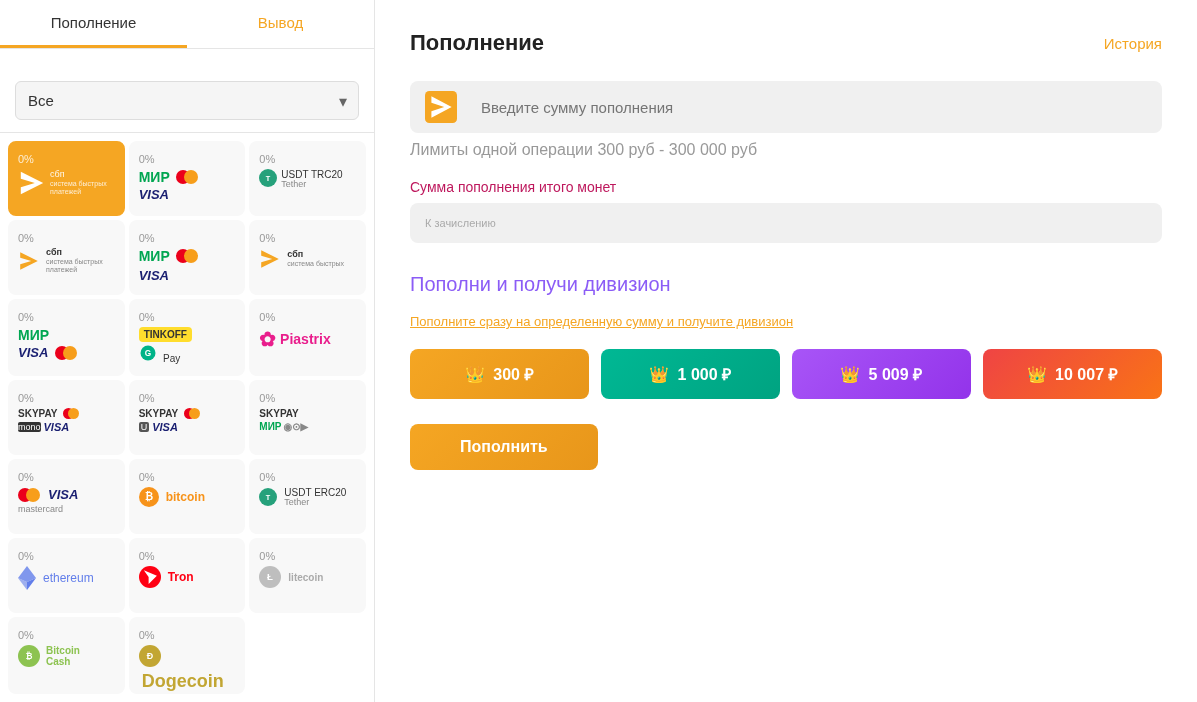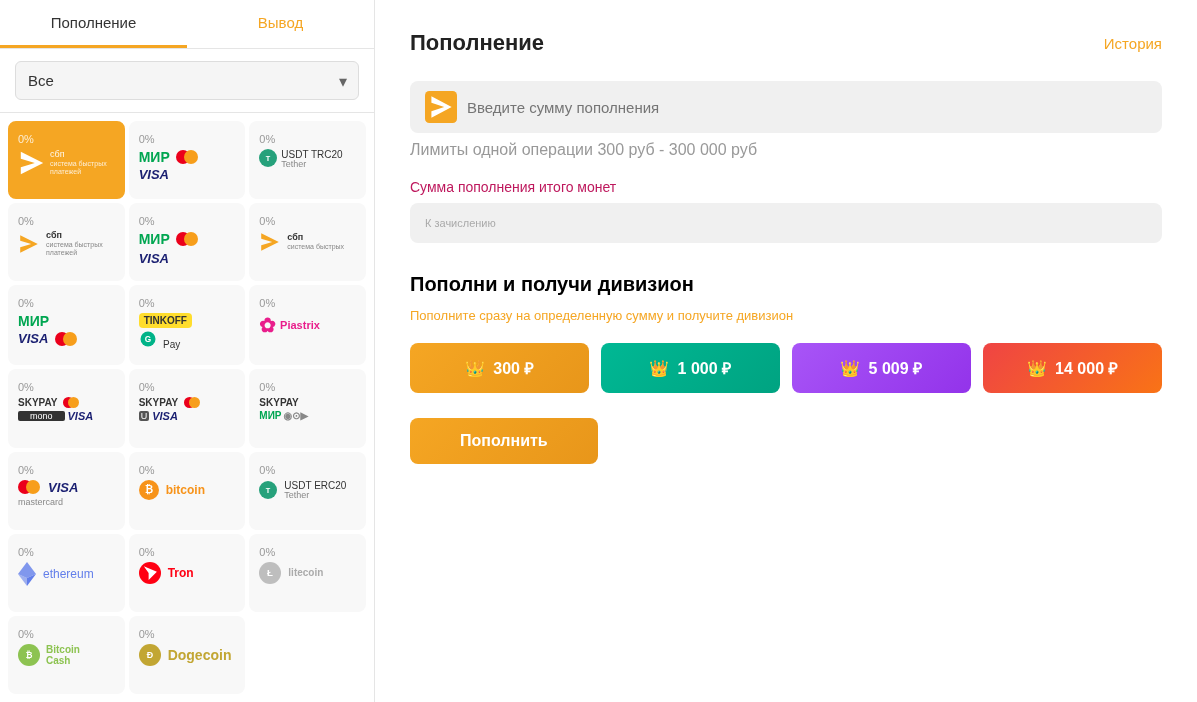--- a/index.html
+++ b/index.html
@@ -44,20 +44,21 @@
       color: #f5a623;
     }
 
     .filter-row {
       padding: 12px 15px;
       border-bottom: 1px solid #e5e5e5;
     }
 
     .filter-select-wrapper {
       position: relative;
+      margin-top: 20px;
     }
 
     .filter-select-wrapper::after {
       content: '▾';
       position: absolute;
       right: 12px;
       top: 50%;
       transform: translateY(-50%);
       color: #666;
       pointer-events: none;
@@ -186,20 +187,21 @@
       flex-shrink: 0;
     }
 
     .amount-input {
       flex: 1;
       border: none;
       background: transparent;
       font-size: 15px;
       color: #a16207;
       outline: none;
+      margin-left: 14px;
     }
 
     .limit-text {
       font-size: 16px;
       color: #999;
       margin-bottom: 20px;
     }
 
     .sum-label {
       font-size: 14px;
@@ -211,32 +213,33 @@
       background: #f0f0f0;
       border-radius: 8px;
       padding: 14px 15px;
       font-size: 11px;
       color: #aaa;
       margin-bottom: 30px;
     }
 
     .division-title {
       font-size: 20px;
-      font-weight: 700;
-      color: #000000;
-      margin-bottom: 12px;
+      font-weight: 400;
+      color: #8b5cf6;
+      margin-bottom: 18px;
     }
 
     .division-subtitle {
       font-size: 13px;
       color: #f5a623;
       margin-bottom: 20px;
     }
 
     .division-subtitle span {
+      text-decoration: underline;
       text-align: right;
     }
 
     .division-buttons {
       display: flex;
       gap: 12px;
       margin-bottom: 25px;
     }
 
     .div-btn {
@@ -415,35 +418,35 @@
             <text x="12" y="16" text-anchor="middle" fill="white" font-size="11" font-weight="bold">G</text>
           </svg>
         <span style="font-size:10px;color:#333;margin-left:2px;">Pay</span>
       </div>
     </div>
 
     <div class="payment-item">
       <span class="percent">0%</span>
       <div class="logo-area">
         <span style="color:#e91e8c;font-size:20px;font-weight:bold;">✿</span>
-        <span style="color:#e91e8c;font-size:11px;font-weight:bold;">Piastrix</span>
+        <span style="color:#e91e8c;font-size:14px;font-weight:bold;">Piastrix</span>
       </div>
     </div>
 
     <div class="payment-item">
       <span class="percent">0%</span>
       <div class="logo-area">
         <span style="font-size:10px;font-weight:bold;color:#333;">SKYPAY</span>
         <span style="display:inline-flex;margin-left:2px;">
           <span class="mc-circle1" style="width:11px;height:11px;"></span>
             <span class="mc-circle2" style="width:11px;height:11px;"></span>
         </span>
       </div>
       <div style="margin-top:2px;display:flex;align-items:center;gap:3px;">
-        <span style="font-size:9px;background:#333;color:white;border-radius:2px;padding:0 12px;">mono</span>
+        <span style="font-size:9px;background:#333;color:white;border-radius:2px;padding:0 0;">mono</span>
         <span class="visa-logo" style="font-size:11px;">VISA</span>
       </div>
     </div>
 
     <div class="payment-item">
       <span class="percent">0%</span>
       <div class="logo-area">
         <span style="font-size:10px;font-weight:bold;color:#333;">SKYPAY</span>
         <span style="display:inline-flex;margin-left:2px;">
           <span class="mc-circle1" style="width:11px;height:11px;"></span>
@@ -549,21 +552,21 @@
       </div>
     </div>
 
     <div class="payment-item">
       <span class="percent">0%</span>
       <div class="logo-area">
         <svg width="22" height="22" viewBox="0 0 32 32">
             <circle cx="16" cy="16" r="16" fill="#c2a633"></circle>
             <text x="16" y="21" text-anchor="middle" fill="white" font-size="13" font-weight="bold">Ð</text>
           </svg>
-        <span style="font-size:14px;color:#c2a633;font-weight:bold;margin-left:3px;">Dogecoin</span>
+        <span style="font-size:18px;color:#c2a633;font-weight:bold;margin-left:3px;">Dogecoin</span>
       </div>
     </div>
 
   </div>
 </div>
 
 <div class="right-panel">
   <div class="right-header">
     <h1 class="page-title">Пополнение</h1>
     <a class="history-link">История</a>
@@ -601,18 +604,18 @@
     <button class="div-btn div-btn-1000">
       <span>👑</span>
       <span>1 000 ₽</span>
     </button>
     <button class="div-btn div-btn-5000">
       <span>👑</span>
       <span>5 009 ₽</span>
     </button>
     <button class="div-btn div-btn-10000">
       <span>👑</span>
-      <span>14 000 ₽</span>
+      <span>10 007 ₽</span>
     </button>
   </div>
 
   <button class="submit-btn">Пополнить</button>
 </div>
 
 </body></html>

